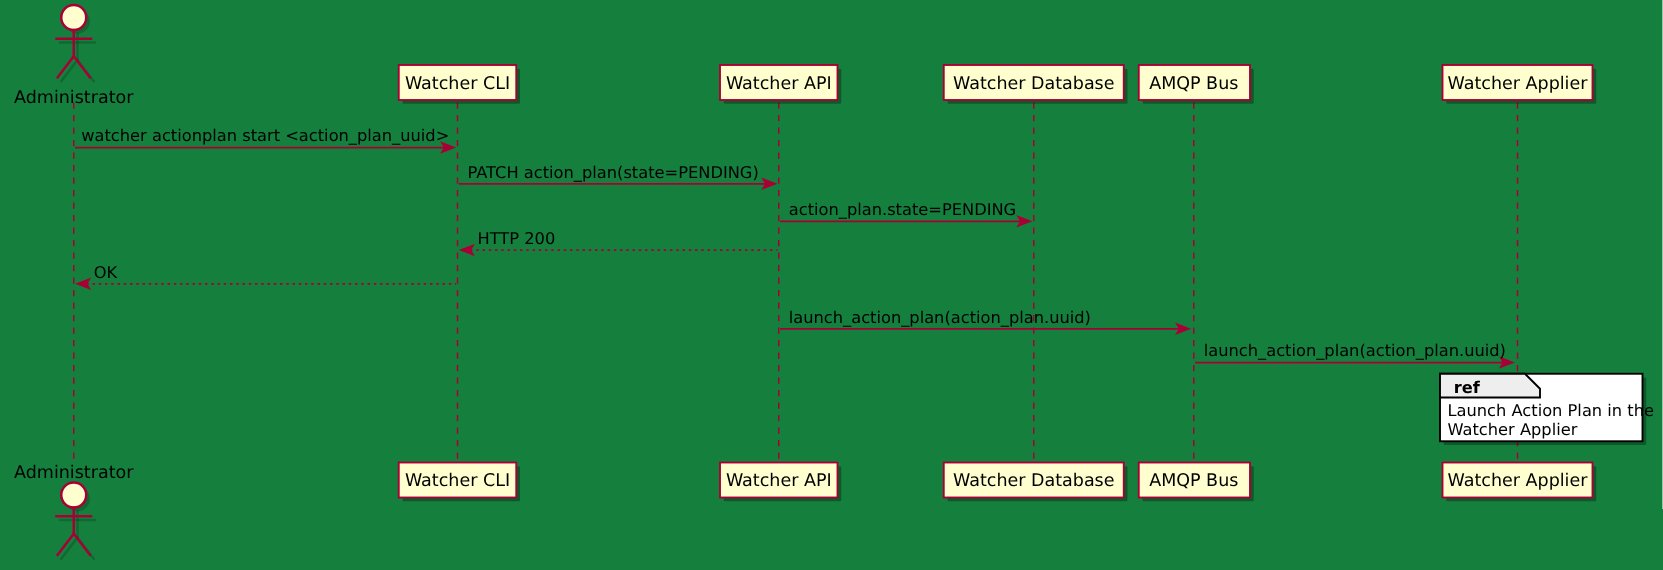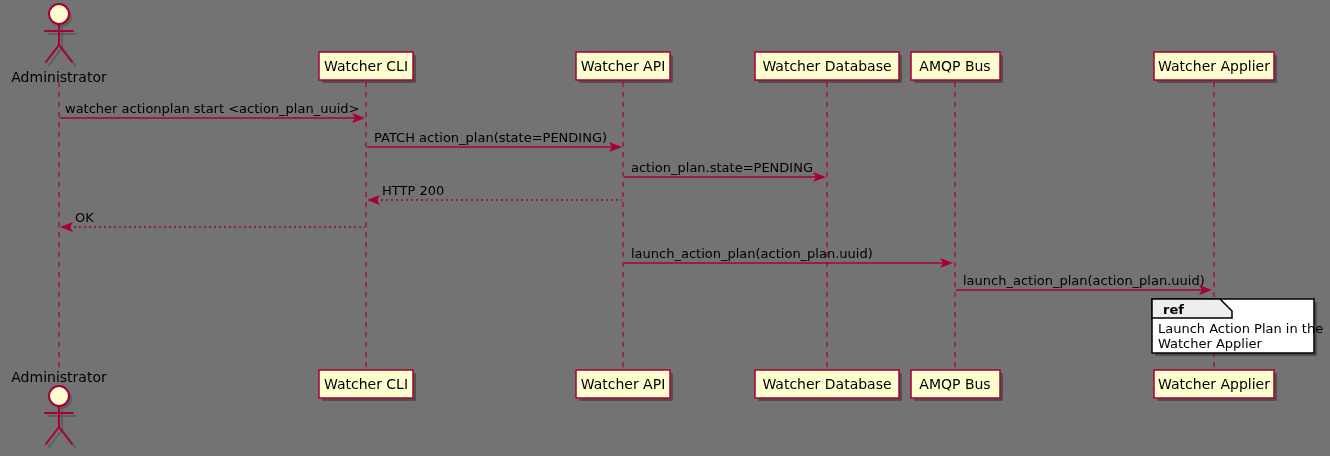--- a/index.html
+++ b/index.html
@@ -9,21 +9,21 @@
     background: #FFFFFF;
   }
   body {
     font-family: "DejaVu Sans", "Liberation Sans", sans-serif;
   }
   #diagram-root {
     position: relative;
     width: 1330px;
     height: 456px;
     overflow: hidden;
-    background: #737373;
+    background: #15803d;
   }
   #uml-svg {
     position: absolute;
     left: 0;
     top: 0;
     width: 1330px;
     height: 456px;
     display: block;
   }
   .participant-box-rect {

